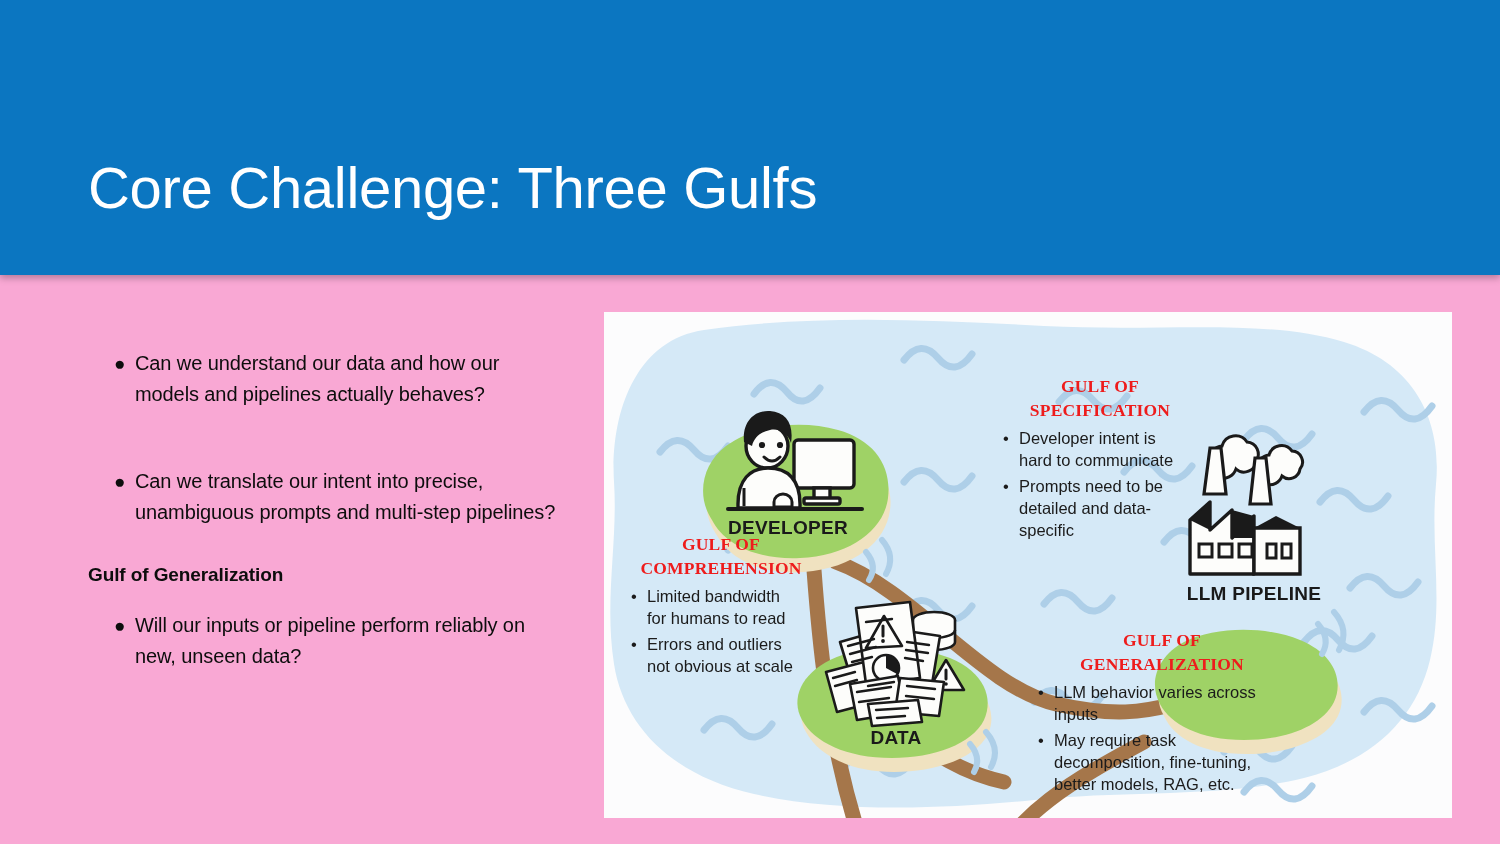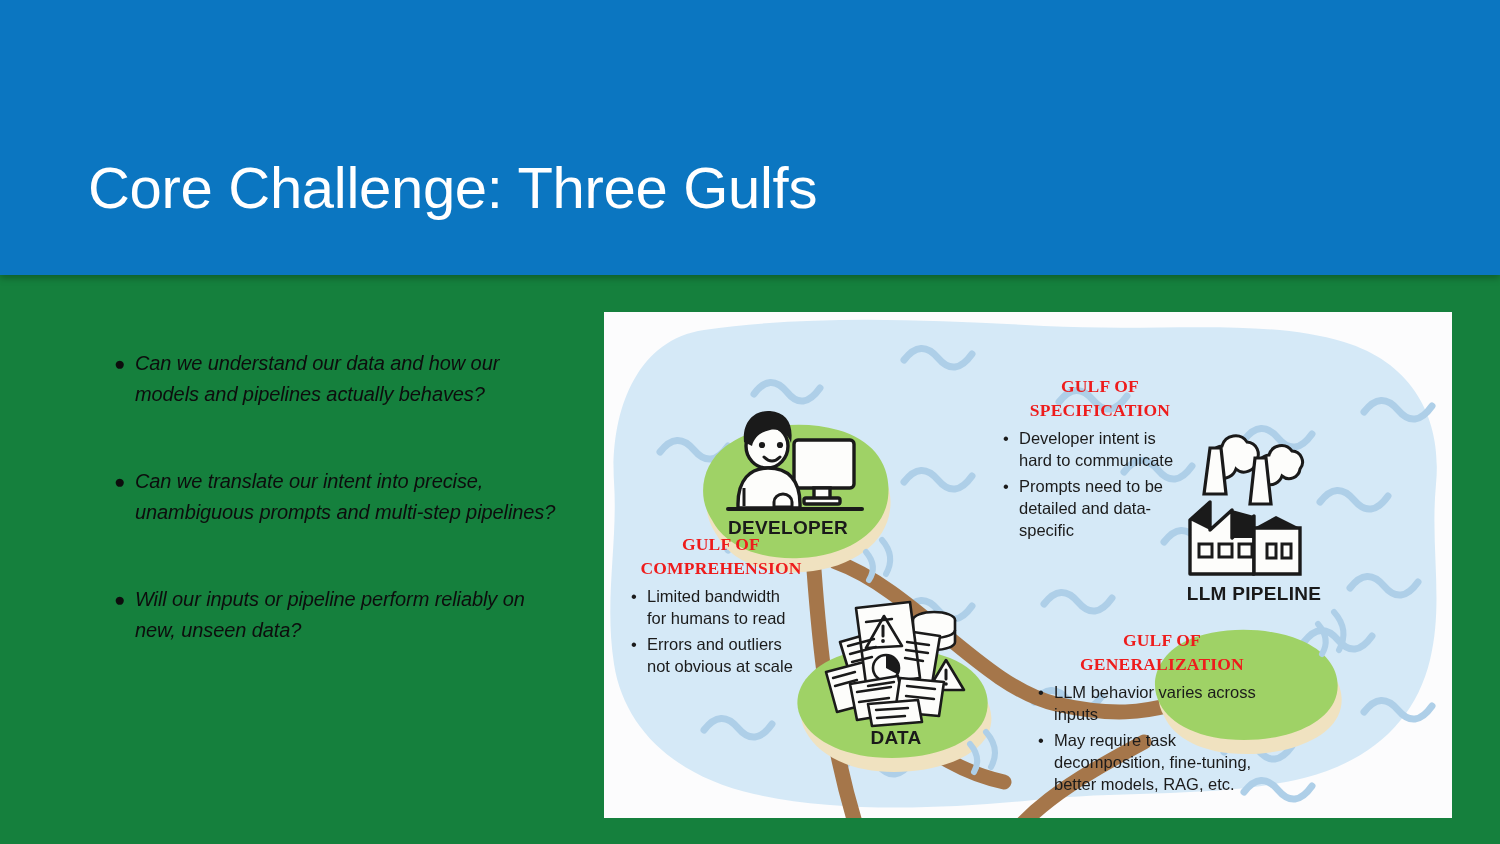--- a/index.html
+++ b/index.html
@@ -5,21 +5,21 @@
   * { box-sizing: border-box; margin: 0; padding: 0; }
   html, body {
     width: 1500px; height: 844px;
     background: #f7f7f7;
     font-family: "Liberation Sans", sans-serif;
     overflow: hidden;
   }
   #slide {
     position: relative;
     width: 1500px; height: 844px;
-    background: #15803d;
+    background: #f9a8d4;
     overflow: hidden;
   }
 
   
   #header-band {
     position: absolute; left: 0; top: 0;
     width: 1500px; height: 275px;
     background: #0b76c1;
     box-shadow: 0 3px 7px rgba(0,0,0,0.28);
     z-index: 5;
@@ -58,21 +58,20 @@
     width: 47px;
     padding-left: 26px;
     font-size: 19px;
     line-height: 31px;
     color: #0d0d0d;
   }
   .bullet-text {
     flex: 1 1 auto;
     font-size: 20px;
     line-height: 31px;
-    font-style: italic;
     color: #0d0d0d;
     letter-spacing: -0.1px;
   }
   .block-gap { height: 34px; }
 
   
   #diagram-card {
     position: absolute;
     left: 604px; top: 312px;
     width: 848px; height: 506px;
@@ -124,20 +123,21 @@
     <div>
       <div class="bullet-row">
         <span class="bullet-dot">●</span>
         <span class="bullet-text">Can we translate our intent into precise, unambiguous prompts and multi-step pipelines?</span>
       </div>
     </div>
 
     <div class="block-gap"></div>
 
     <div>
+      <div class="gulf-heading">Gulf of Generalization</div>
       <div class="bullet-row">
         <span class="bullet-dot">●</span>
         <span class="bullet-text">Will our inputs or pipeline perform reliably on new, unseen data?</span>
       </div>
     </div>
 
   </div>
 
   <div id="diagram-card">
     <svg id="diagram-svg" viewBox="0 0 848 506" xmlns="http://www.w3.org/2000/svg">

